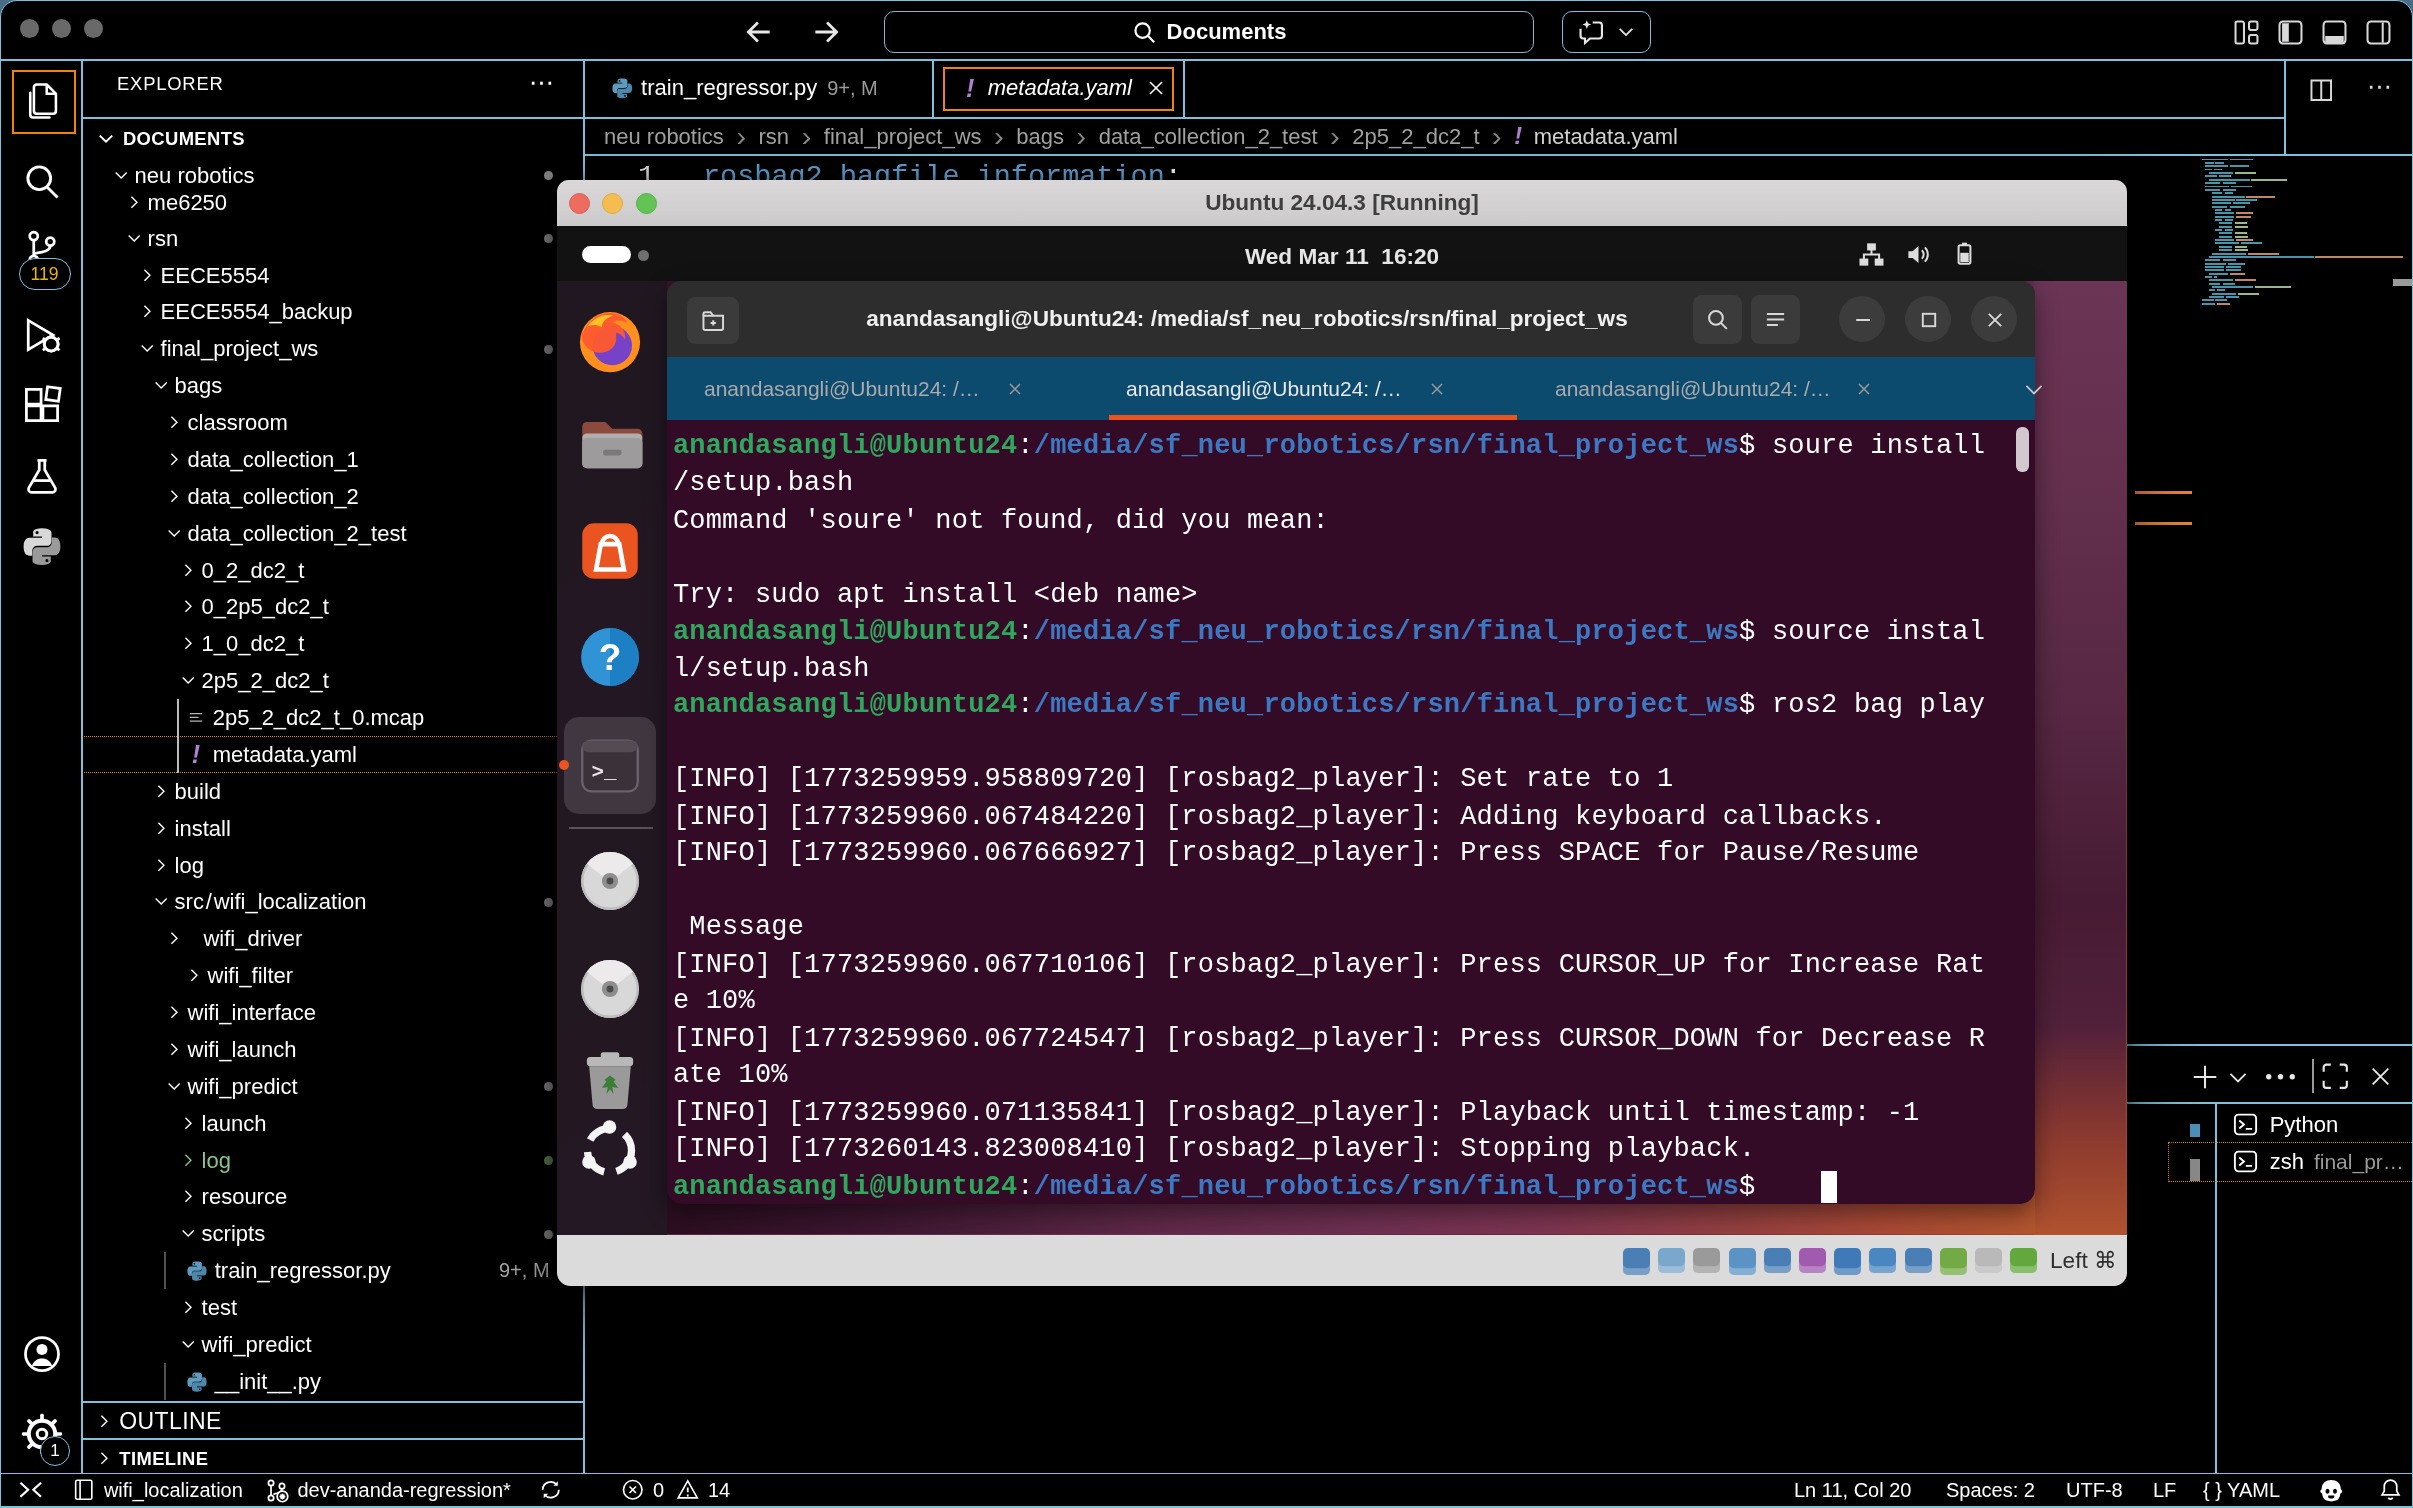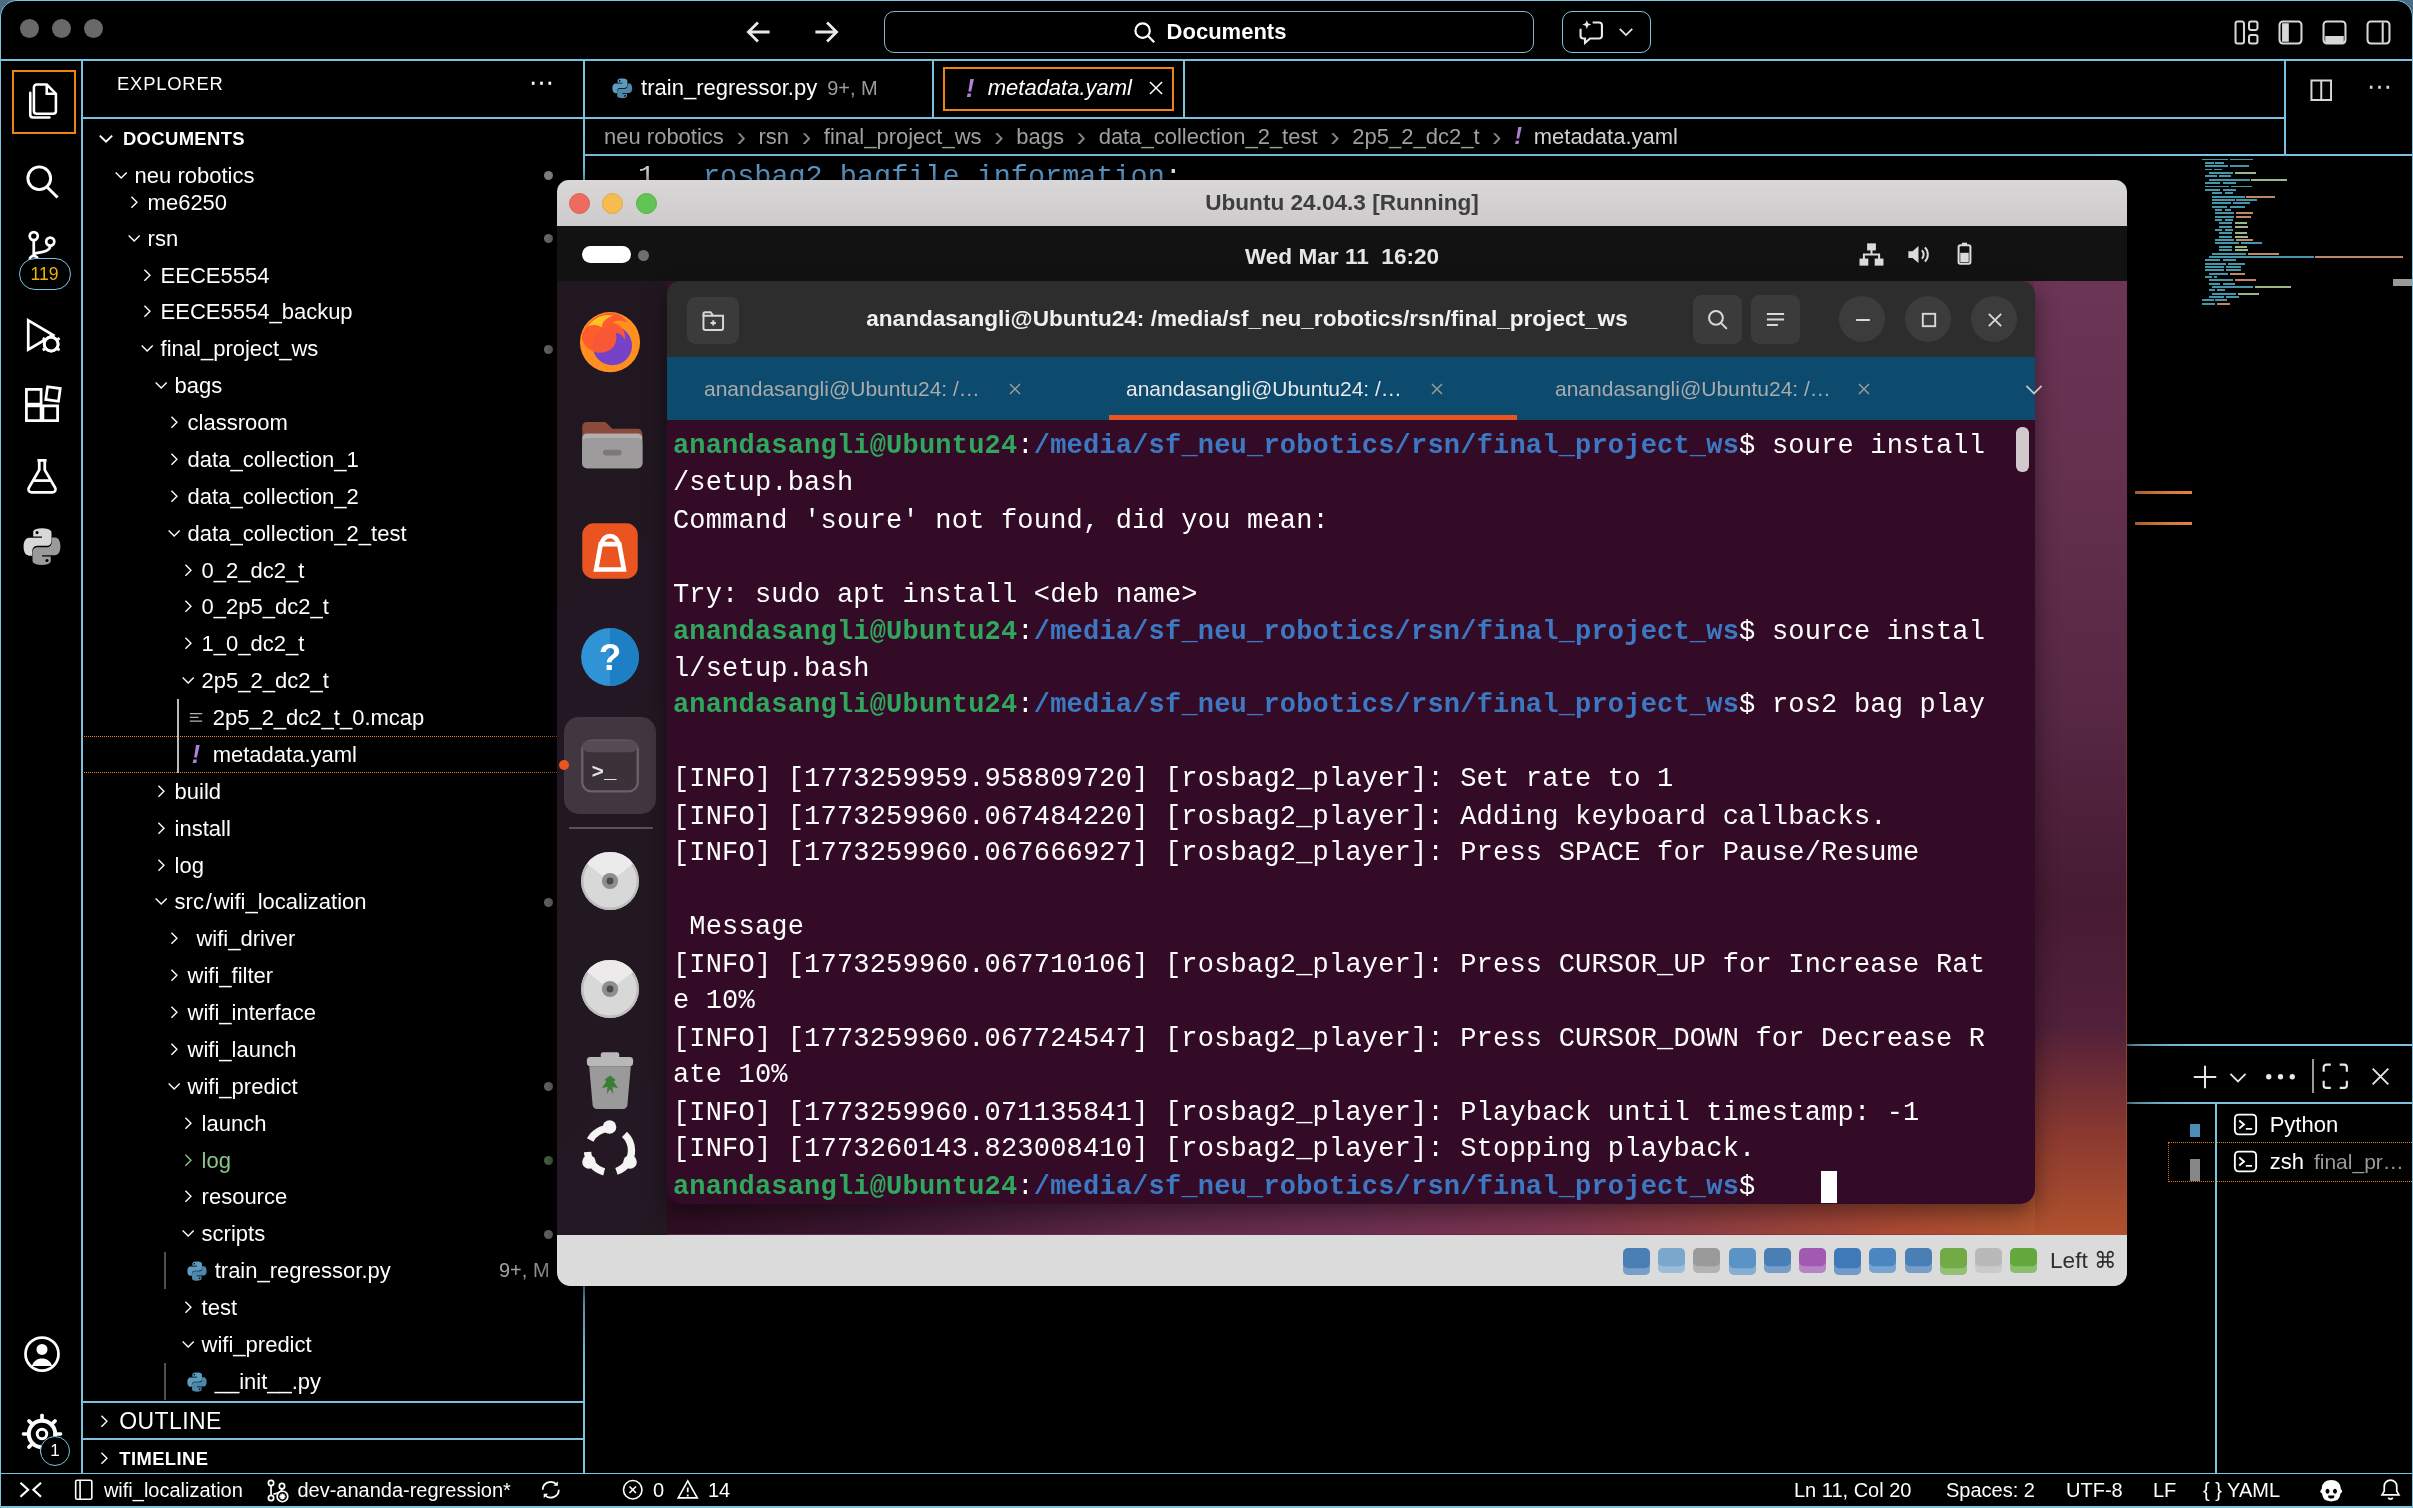--- a/index.html
+++ b/index.html
@@ -217,23 +217,23 @@
     <div class="row" style="top:882px;padding-left:68px;color:#fff;">
         <svg width="18.4" height="18.4" viewBox="0 0 16 16">
           <path d="M3.2 5.6 8 10.4l4.8-4.8" fill="none" stroke="#fff" stroke-width="1.2"></path>
         </svg>
         <span style="margin-left:4.2px;">src / wifi_localization</span>
       </div>
     <div class="row" style="top:919px;padding-left:81px;color:#fff;">
         <svg width="18.4" height="18.4" viewBox="0 0 16 16">
           <path d="M5.6 3.2 10.4 8l-4.8 4.8" fill="none" stroke="#fff" stroke-width="1.2"></path>
         </svg>
-        <span style="margin-left:13px;">wifi_driver</span>
-      </div>
-    <div class="row" style="top:956px;padding-left:81px;color:#fff;">
+        <span style="margin-left:20px;">wifi_driver</span>
+      </div>
+    <div class="row" style="top:956px;padding-left:81px;color:#fff;margin-left:20px;">
         <svg width="18.4" height="18.4" viewBox="0 0 16 16">
           <path d="M5.6 3.2 10.4 8l-4.8 4.8" fill="none" stroke="#fff" stroke-width="1.2"></path>
         </svg>
         <span style="margin-left:4.2px;">wifi_filter</span>
       </div>
     <div class="row" style="top:993px;padding-left:81px;color:#fff;">
         <svg width="18.4" height="18.4" viewBox="0 0 16 16">
           <path d="M5.6 3.2 10.4 8l-4.8 4.8" fill="none" stroke="#fff" stroke-width="1.2"></path>
         </svg>
         <span style="margin-left:4.2px;">wifi_interface</span>

